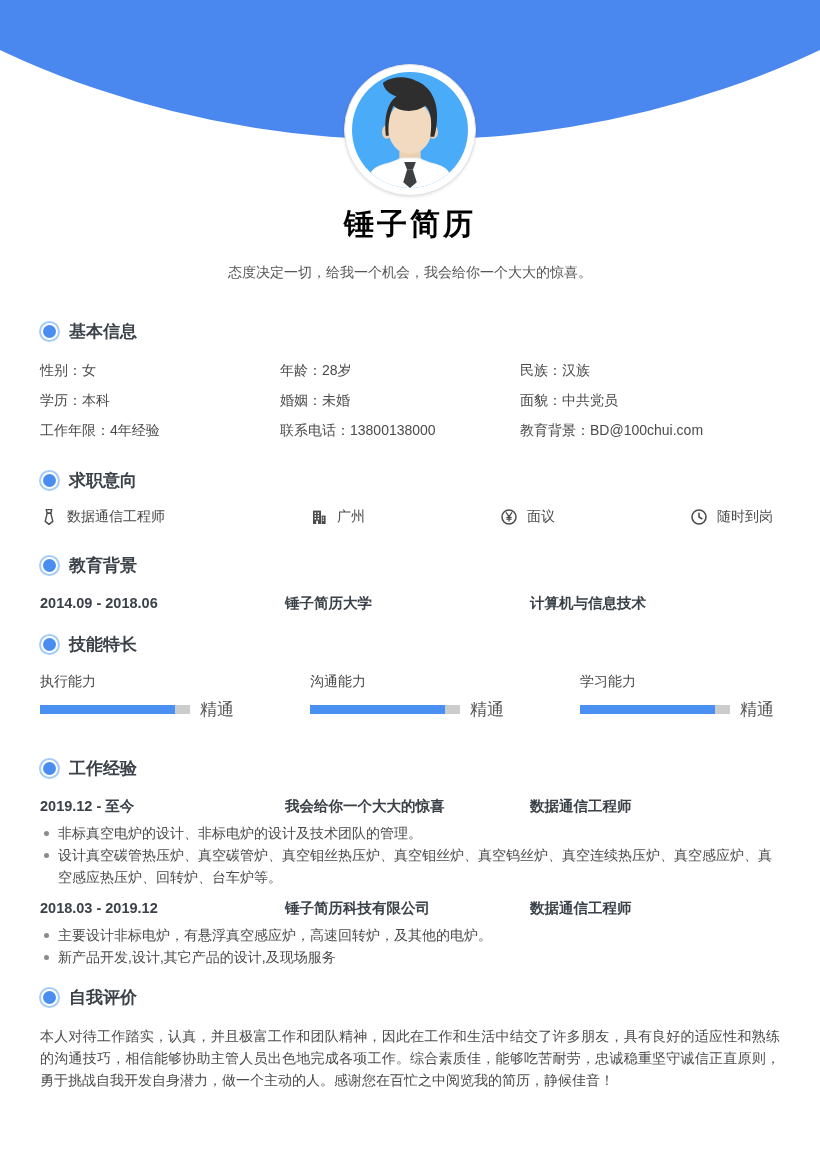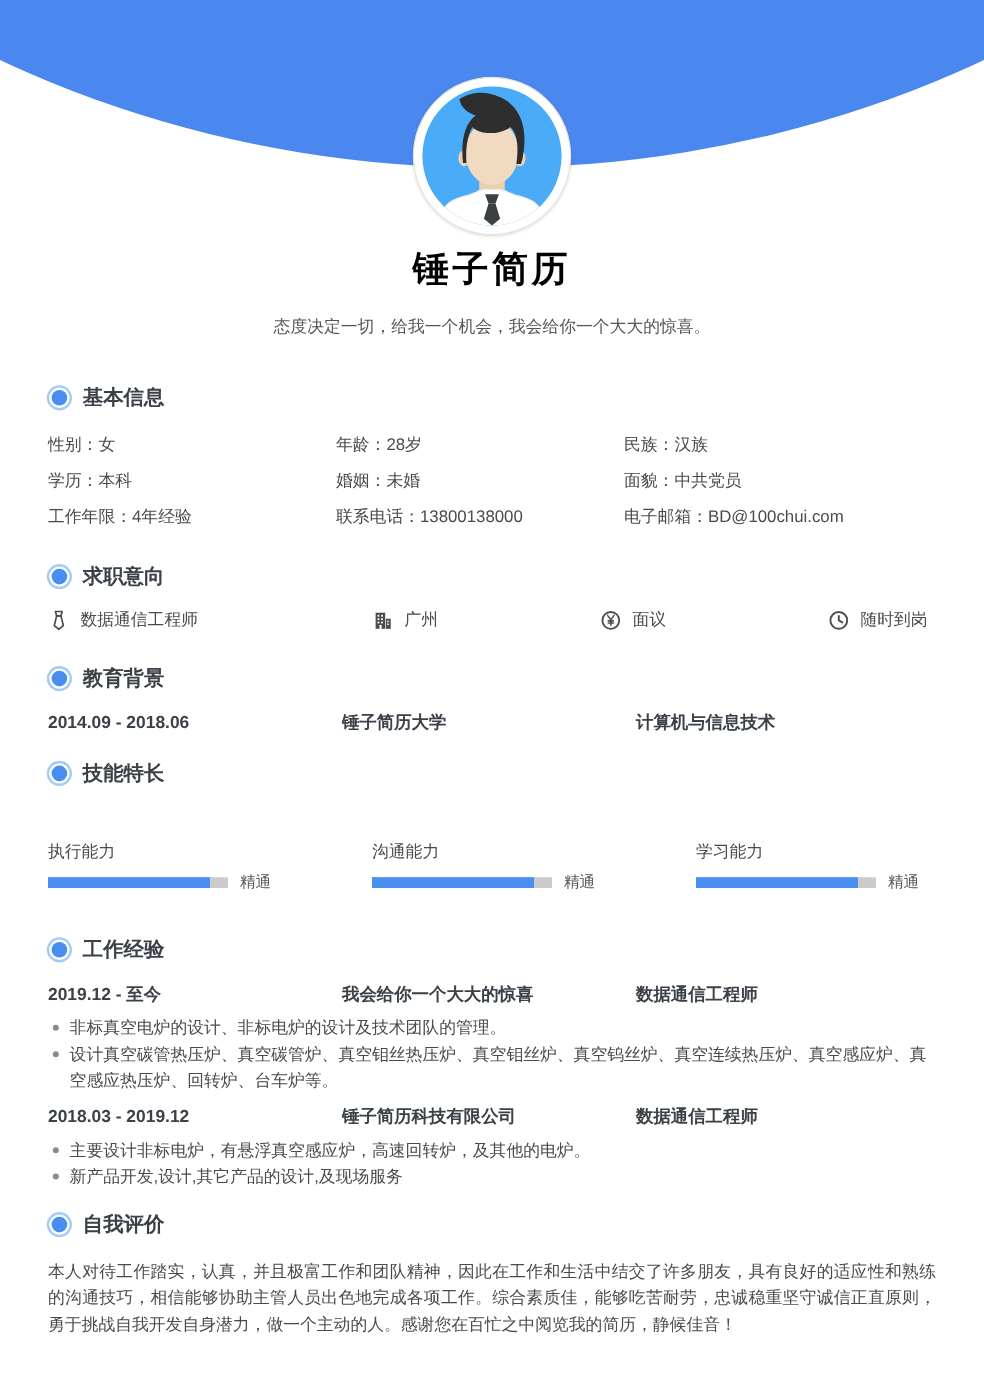--- a/index.html
+++ b/index.html
@@ -77,28 +77,28 @@
   .mt-edu{margin-top:28px;}
   .bold-row{
     margin-top:16px;
     display:grid;grid-template-columns:245px 245px 1fr;
     font-size:14.5px;font-weight:bold;color:var(--ink-dark);line-height:20px;
   }
   .edu-details{margin-top:6px;font-size:14px;color:var(--ink-soft);line-height:22px;list-style:none;}
 
   .mt-skill{margin-top:20px;}
   .skill-grid{
-    margin-top:44px;
+    margin-top:16px;
     display:grid;grid-template-columns:270px 270px 1fr;
   }
   .skill-name{font-size:14px;color:var(--ink);line-height:18px;}
   .skill-bar-row{margin-top:8px;display:flex;align-items:center;}
   .bar{width:150px;height:9px;background:var(--bar-track);}
   .bar-fill{height:100%;background:var(--bar-fill);}
-  .skill-level{margin-left:10px;font-size:13px;color:var(--ink-soft);}
+  .skill-level{margin-left:10px;font-size:17px;color:var(--ink-soft);}
 
   .mt-work{margin-top:36px;}
   .bullets{margin-top:6px;list-style:none;}
   .bullets li{
     position:relative;padding-left:18px;
     font-size:14px;color:var(--ink);line-height:22px;
   }
   .bullets li::before{
     content:"";position:absolute;left:4px;top:9px;
     width:5px;height:5px;border-radius:50%;background:#8a8a8a;
@@ -142,21 +142,21 @@
   </div>
   <div class="info-grid">
     <span>性别：女</span>
     <span>年龄：28岁</span>
     <span>民族：汉族</span>
     <span>学历：本科</span>
     <span>婚姻：未婚</span>
     <span>面貌：中共党员</span>
     <span>工作年限：4年经验</span>
     <span>联系电话：13800138000</span>
-    <span>电子邮箱：BD@100chui.com</span>
+    <span>教育背景：BD@100chui.com</span>
   </div>
 
   <div class="sec-head mt-intent">
     <span class="sec-dot"></span>
     <span class="sec-title">求职意向</span>
   </div>
   <div class="intent-row">
     <div class="intent-item">
       <span class="ic">
         <svg width="18" height="18" viewBox="0 0 18 18" fill="none" stroke="#4c4c4c" stroke-width="1.4" stroke-linejoin="round">

